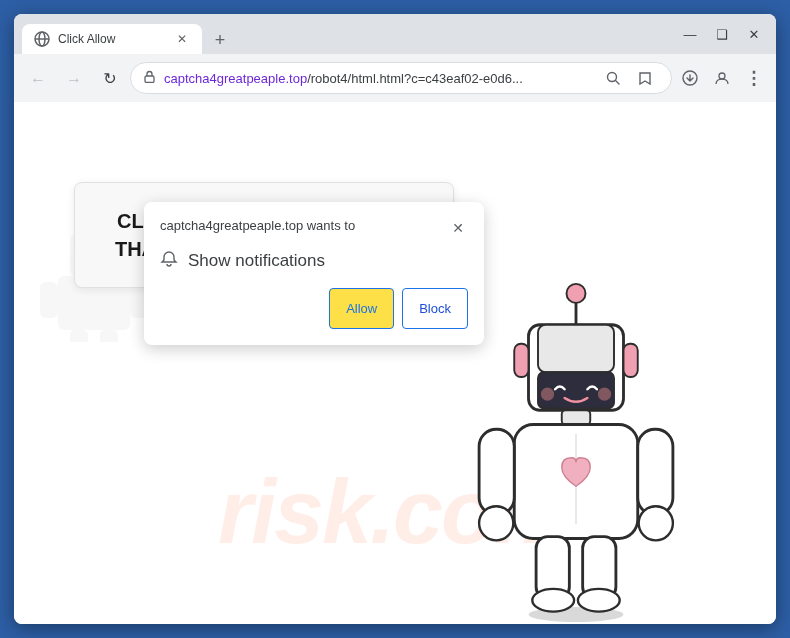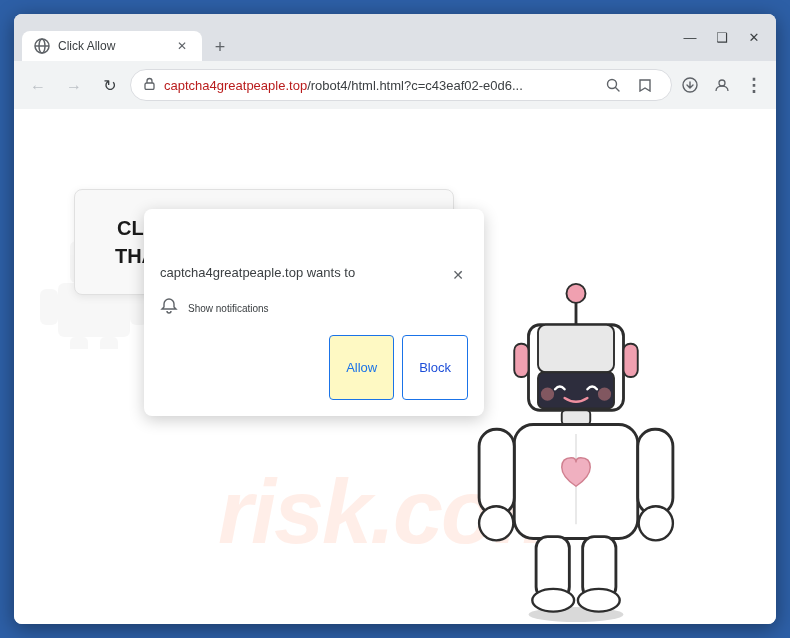--- a/index.html
+++ b/index.html
@@ -21,21 +21,21 @@
       border-radius: 8px;
       box-shadow: 0 4px 20px rgba(0,0,0,0.4);
       display: flex;
       flex-direction: column;
       overflow: hidden;
     }
 
     
     .title-bar {
       background: #dee1e6;
-      height: 47px;
+      height: 40px;
       display: flex;
       align-items: center;
       padding: 0 8px;
       gap: 0;
     }
 
     .tab-area {
       display: flex;
       align-items: flex-end;
       flex: 1;
@@ -155,21 +155,21 @@
       font-size: 13px;
       color: #3c4043;
       flex: 1;
       white-space: nowrap;
       overflow: hidden;
       text-overflow: ellipsis;
     }
 
     .url-bold {
       font-weight: 500;
-      color: #b91c1c;
+      color: #6d28d9;
     }
 
     .address-icons {
       display: flex;
       gap: 4px;
       align-items: center;
     }
 
     .addr-icon-btn {
       width: 28px;
@@ -279,21 +279,20 @@
       box-shadow: 0 4px 16px rgba(0,0,0,0.2);
       padding: 16px;
       z-index: 10;
     }
 
     .popup-header {
       display: flex;
       align-items: flex-start;
       justify-content: space-between;
       margin-bottom: 12px;
-      margin-top: 40px;
     }
 
     .popup-site-text {
       font-size: 13px;
       color: #3c4043;
       flex: 1;
     }
 
     .popup-close {
       width: 20px;
@@ -313,35 +312,35 @@
       gap: 10px;
       margin-bottom: 16px;
     }
 
     .bell-icon {
       font-size: 16px;
       color: #5f6368;
     }
 
     .notification-label {
-      font-size: 10px;
+      font-size: 17px;
       color: #3c4043;
     }
 
     .popup-buttons {
       display: flex;
       justify-content: flex-end;
       gap: 8px;
     }
 
     .btn-allow {
-      padding: 24px 16px;
+      padding: 12px 16px;
       border: 1px solid #1a73e8;
       border-radius: 4px;
-      background: #fef9c3;
+      background: #fde047;
       color: #1a73e8;
       font-size: 13px;
       font-weight: 500;
       cursor: pointer;
     }
 
     .btn-block {
       padding: 6px 16px;
       border: 1px solid #1a73e8;
       border-radius: 4px;

